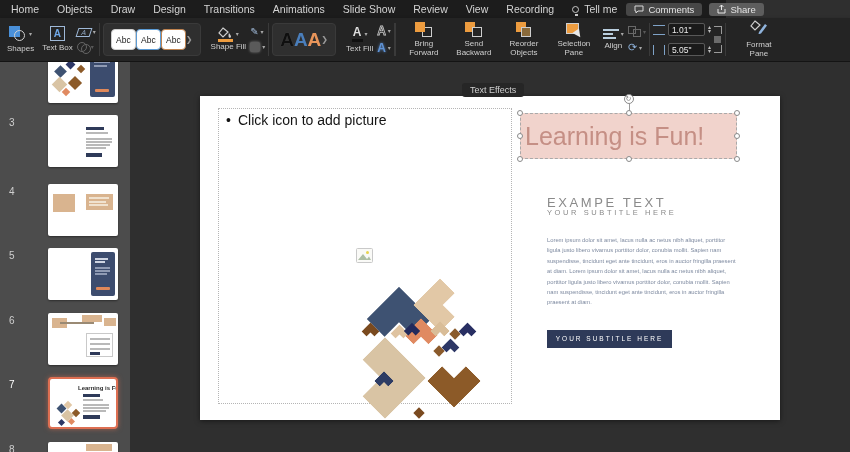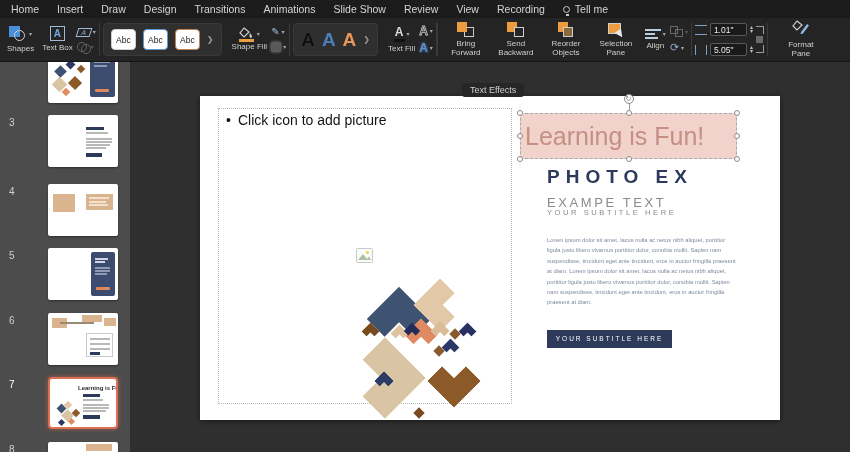--- a/index.html
+++ b/index.html
@@ -1,20 +1,20 @@
 <!DOCTYPE html>
 <html><head>
 <meta charset="utf-8">
 <style>
   * { margin:0; padding:0; box-sizing:border-box; }
   body { font-family:"Liberation Sans", sans-serif; background:#222; }
   .app { position:relative; width:850px; height:452px; overflow:hidden; background:#2f2f2f; }
 
   
-  .menubar { position:absolute; top:0; left:0; width:850px; height:18px; background:#1c1c1c;
+  .menubar { position:absolute; top:0; left:0; width:726px; height:18px; background:#1c1c1c;
              display:flex; align-items:center; padding-left:2px; }
   .menu-item { display:inline-flex; align-items:center; height:18px; padding:0 9px;
                font-size:10.5px; color:#d4d4d4; white-space:nowrap; cursor:default; }
   .menu-item.active { color:#fff; font-weight:bold; border-bottom:2px solid #fff; }
   .bulb { width:7px; height:7px; border:1px solid #c8c8c8; border-radius:50%;
           display:inline-block; margin-right:5px; position:relative; }
   .bulb::after { content:""; position:absolute; left:2px; top:7px; width:3px; height:2px; background:#c8c8c8; }
   .menubar-right { margin-left:auto; display:flex; gap:7px; padding-right:8px; }
   .pill { display:flex; align-items:center; gap:4px; height:13px; padding:0 8px;
           background:#474747; border-radius:3px; font-size:9.5px; color:#e4e4e4; }
@@ -27,21 +27,21 @@
             box-shadow:0 2px 4px rgba(0,0,0,.45); }
   .rgroup { display:flex; align-items:center; padding:0 3px; }
   .rdivider { width:1px; background:#3a3a3a; margin:5px 0; }
   .rbtn { display:flex; flex-direction:column; align-items:center; justify-content:center;
           gap:2px; padding:0 4px; color:#cfcfcf; font-size:8px; text-align:center; line-height:1.15; }
   .rbtn .lbl { max-width:42px; }
   .chev { font-size:6px; color:#a8a8a8; line-height:1; }
   .iconrow { display:flex; align-items:center; gap:2px; }
   .minicol { display:flex; flex-direction:column; justify-content:center; gap:5px; }
   .panel { background:#2f2f2f; border:1px solid #3a3a3a; border-radius:4px; display:flex;
-           align-items:center; gap:7px; padding:3px 7px; margin:5px 3px; }
+           align-items:center; padding:3px 7px; margin:5px 3px; }
   .abc { width:25px; height:21px; background:#fff; border:1.5px solid #cfcfcf; border-radius:4px;
          color:#1a1a1a; font-size:8.5px; display:flex; align-items:center; justify-content:center; }
   .abc.blue { border-color:#5b9bd5; }
   .abc.orange { border-color:#c0834f; }
   .expander { color:#9a9a9a; font-size:8px; }
   .wordartA { font-size:19px; font-weight:bold; line-height:1; }
   .wa-black { color:#0f0f0f; text-shadow:0 0 1px #555; }
   .wa-blue { color:#4a7ebb; }
   .wa-orange { color:#e8955a; }
   
@@ -144,31 +144,45 @@
               color:#fff; font-size:6.5px; letter-spacing:2px; text-align:center; line-height:18px; }
 </style>
 </head>
 <body>
 
 <div class="app">
 
   <div class="menubar">
     <span style="display:flex;">
         <span class="menu-item">Home</span>
-        <span class="menu-item">Insert</span>
+        <span class="menu-item">Objects</span>
         <span class="menu-item">Draw</span>
         <span class="menu-item">Design</span>
         <span class="menu-item">Transitions</span>
         <span class="menu-item">Animations</span>
         <span class="menu-item">Slide Show</span>
         <span class="menu-item">Review</span>
         <span class="menu-item">View</span>
         <span class="menu-item">Recording</span>
         <span class="menu-item"><span class="bulb"></span>Tell me</span>
       </span>
+    <span class="menubar-right">
+      <span class="pill">
+        <svg width="10" height="9" viewBox="0 0 10 9">
+            <path d="M1 1h8v5H4L2 8V6H1z" fill="none" stroke="#d8d8d8" stroke-width="1"></path>
+          </svg>
+        <span>Comments</span>
+      </span>
+      <span class="pill share">
+        <svg width="9" height="10" viewBox="0 0 9 10">
+            <path d="M4.5 6V1M2.5 3L4.5 1l2 2M1 5v4h7V5" fill="none" stroke="#e8e8e8" stroke-width="1"></path>
+          </svg>
+        <span>Share</span>
+      </span>
+    </span>
   </div>
 
   <div class="ribbon">
 
     <div class="rgroup">
       <div class="rbtn">
         <div class="iconrow">
           <div class="shapes-ic">
               <div class="sqr"></div>
               <div class="cir"></div>
@@ -495,21 +509,20 @@
           <div class="handle" style="left:-4px;top:-4px;"></div>
           <div class="handle" style="left:50%;top:-4px;margin-left:-3px;"></div>
           <div class="handle" style="right:-4px;top:-4px;"></div>
           <div class="handle" style="left:-4px;top:50%;margin-top:-3px;"></div>
           <div class="handle" style="right:-4px;top:50%;margin-top:-3px;"></div>
           <div class="handle" style="left:-4px;bottom:-4px;"></div>
           <div class="handle" style="left:50%;bottom:-4px;margin-left:-3px;"></div>
           <div class="handle" style="right:-4px;bottom:-4px;"></div>
         </div>
 
-        <div class="photoex">PHOTO EX</div>
         <div class="sub1">EXAMPE TEXT</div>
         <div class="sub2">YOUR SUBTITLE HERE</div>
         <div class="bodytext">Lorem ipsum dolor sit amet, lacus nulla ac netus nibh aliquet, porttitor ligula justo libero vivamus porttitor dolor, conubia mollit. Sapien nam suspendisse, tincidunt eget ante tincidunt, eros in auctor fringilla praesent at diam. Lorem ipsum dolor sit amet, lacus nulla ac netus nibh aliquet, porttitor ligula justo libero vivamus porttitor dolor, conubia mollit. Sapien nam suspendisse, tincidunt eget ante tincidunt, eros in auctor fringilla praesent at diam.</div>
         <div class="navy-btn">YOUR SUBTITLE HERE</div>
       </div>
     </div>
   </div>
 </div>
 
 </body></html>

